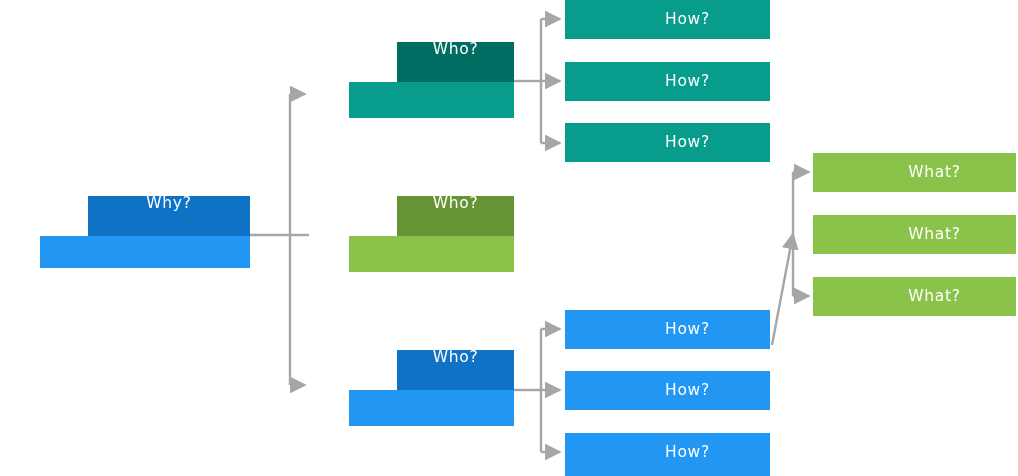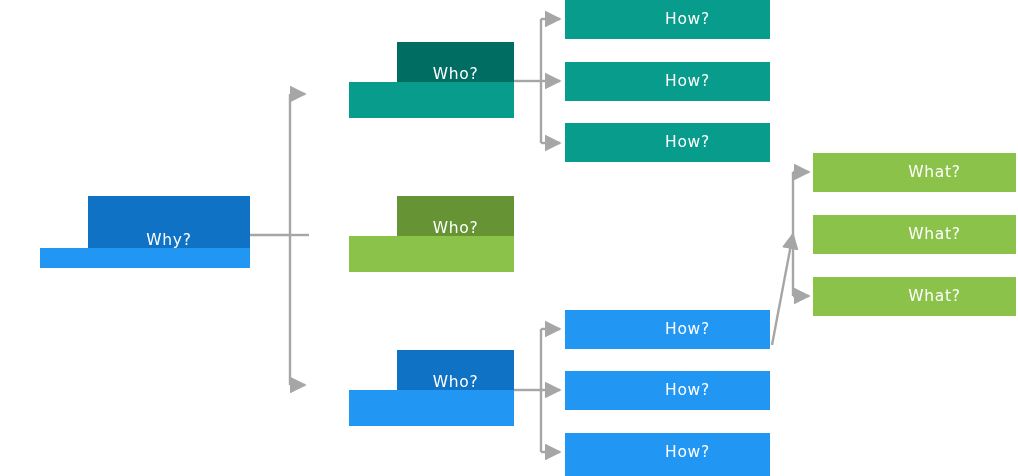--- a/index.html
+++ b/index.html
@@ -27,21 +27,21 @@
   }
   .node {
     position: absolute;
     box-sizing: border-box;
     display: flex;
     flex-direction: column;
     padding-left: 40px;
   }
   .node .band-top {
     display: flex;
-    align-items: flex-end;
+    align-items: flex-start;
     justify-content: center;
     margin-left: 48px;
   }
   .node .band-bottom {
     flex: 1 1 auto;
   }
   .node-label {
     color: #ffffff;
     font-size: 15.5px;
     font-weight: 400;
@@ -94,21 +94,21 @@
 
       <path d="M 772 345 L 793 234" marker-end="url(#arrow)"></path>
 
       <path d="M 793 172 L 793 296"></path>
       <path d="M 793 172 L 809 172" marker-end="url(#arrow)"></path>
       <path d="M 793 296 L 809 296" marker-end="url(#arrow)"></path>
     </g>
   </svg>
 
   <div class="node" style="left:0px; top:196px; width:250px; height:72px;">
-    <div class="band-top" style="height:52px; background:#0f72c4;">
+    <div class="band-top" style="height:40px; background:#0f72c4;">
       <span class="node-label">Why?</span>
     </div>
     <div class="band-bottom" style="background:#2196f3;"></div>
   </div>
 
   <div class="node" style="left:309px; top:42px; width:205px; height:76px;">
     <div class="band-top" style="height:40px; background:#006d62;">
       <span class="node-label">Who?</span>
     </div>
     <div class="band-bottom" style="background:#089c8c;"></div>

